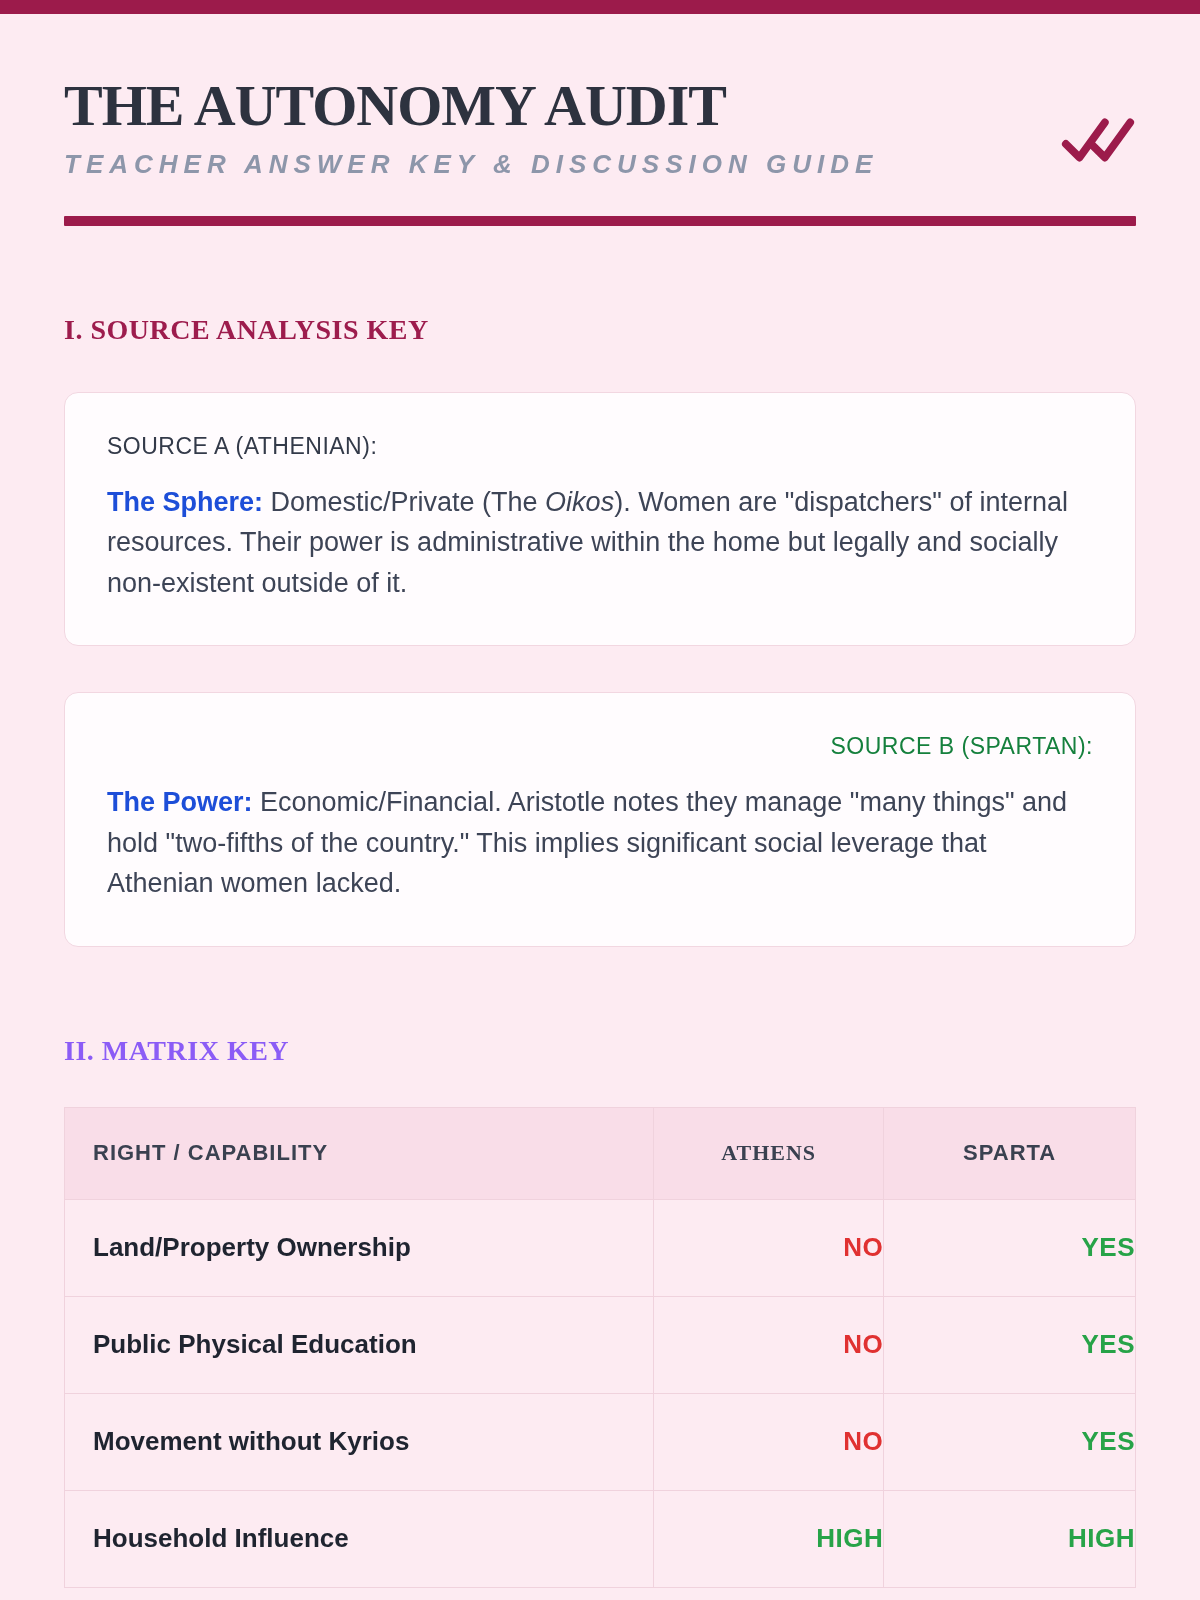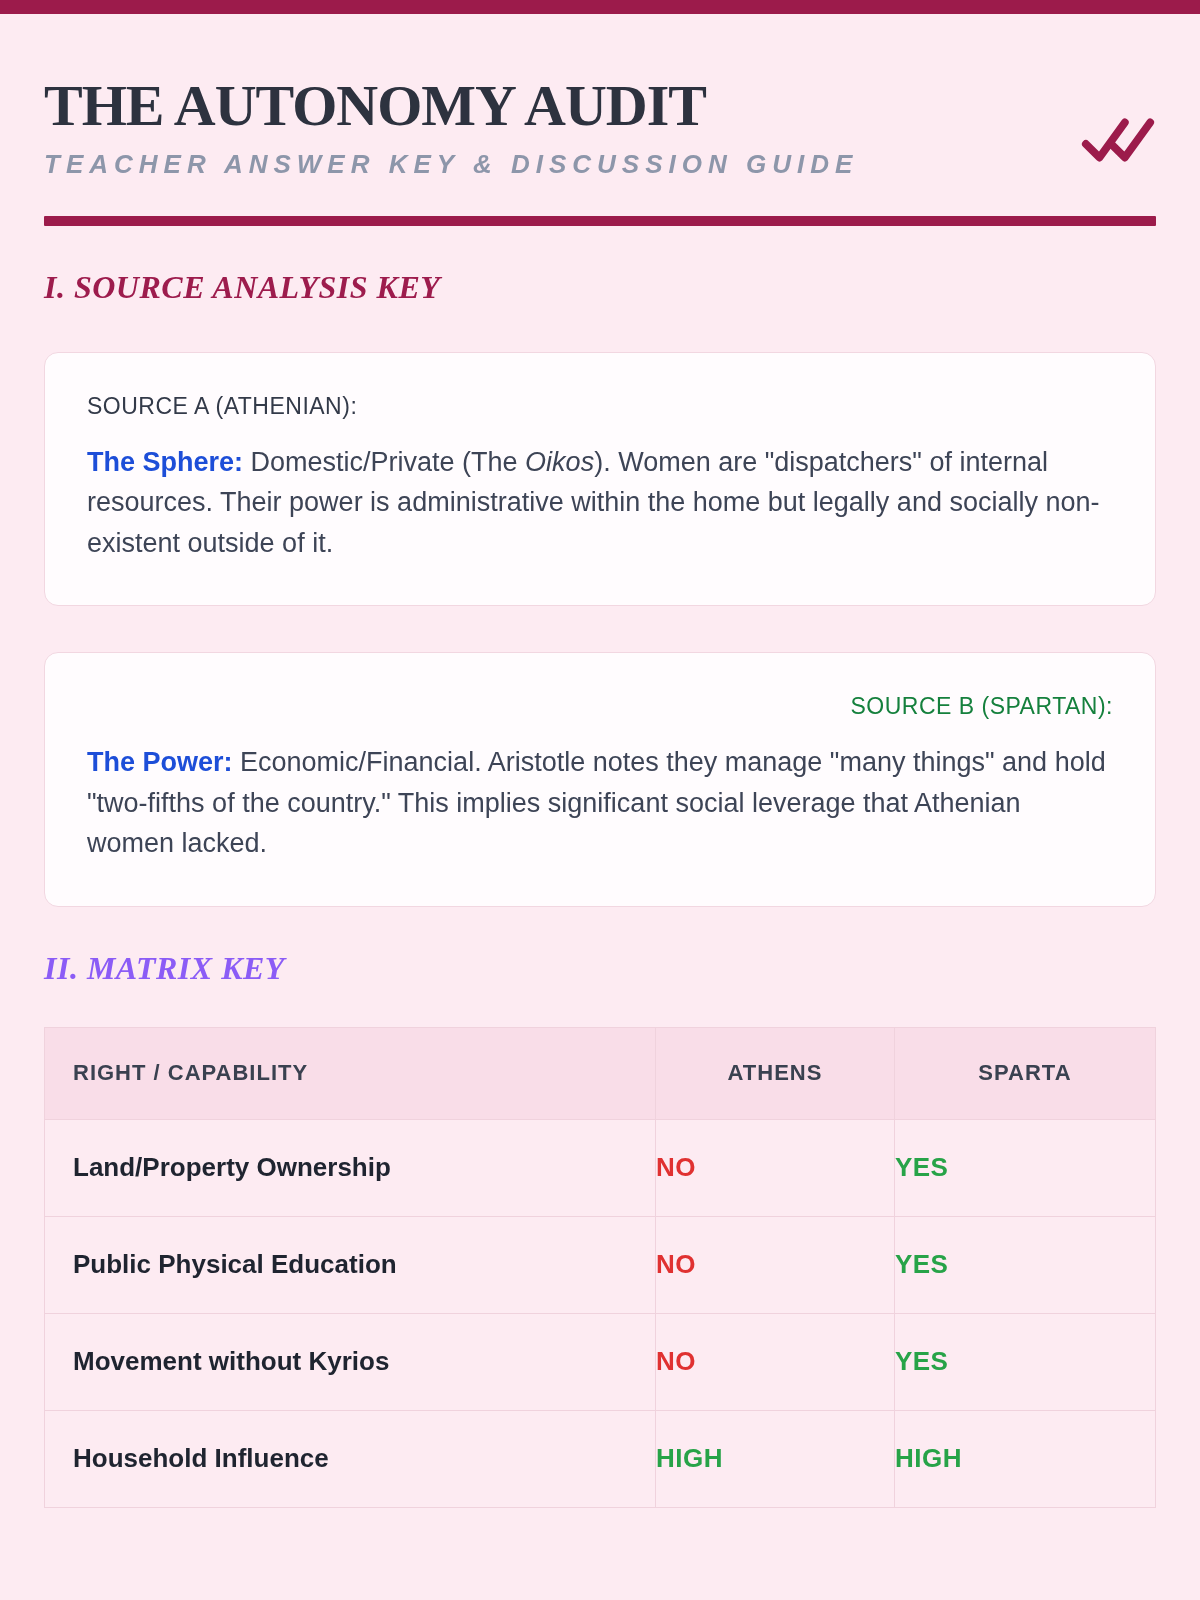--- a/index.html
+++ b/index.html
@@ -7,21 +7,21 @@
   body {
     background: #fdebf2;
     font-family: "Liberation Sans", "DejaVu Sans", sans-serif;
     overflow: hidden;
   }
   .topbar {
     height: 14px;
     background: #9c1b4b;
     width: 100%;
   }
-  .page { padding: 0 44px; }
+  .page { padding: 0 64px; }
 
   .header-row {
     display: flex;
     align-items: center;
     justify-content: space-between;
     margin-top: 62px;
   }
   h1.title {
     font-family: "Liberation Serif", "DejaVu Serif", serif;
     font-weight: 900;
@@ -43,24 +43,23 @@
   .rule {
     height: 10px;
     background: #9c1b4b;
     margin-top: 36px;
     border-radius: 1px;
   }
 
   h2.section {
     font-family: "Liberation Serif", "DejaVu Serif", serif;
     font-weight: 900;
-    font-size: 32px;
+    font-size: 28px;
     letter-spacing: 0.5px;
-    margin-top: 43px;
-    font-style: italic;
+    margin-top: 88px;
   }
   h2.maroon { color: #9d1c4d; }
   h2.dark { color: #8b5cf6; }
 
   .card {
     background: #fffcfe;
     border: 1px solid #f2d7e1;
     border-radius: 14px;
     padding: 40px 42px 42px;
     margin-top: 46px;
@@ -95,30 +94,30 @@
     font-weight: 700;
     letter-spacing: 1px;
     color: #3a4150;
     text-align: center;
   }
   table.matrix th.left, table.matrix td.label {
     text-align: left;
     padding-left: 28px;
   }
   table.matrix th:nth-child(1) { width: 55%; }
-  table.matrix th:nth-child(2) { width: 21.5%; }
+  table.matrix th:nth-child(2) { width: 21.5%; font-family: Liberation Serif, serif; }
   table.matrix th:nth-child(3) { width: 23.5%; text-align: center; }
   table.matrix td {
     height: 97px;
     background: #fdebf2;
     font-size: 26px;
     font-weight: 700;
   }
   table.matrix td.label { color: #1f2430; }
-  table.matrix td.val { text-align: left; letter-spacing: 0.5px; }
+  table.matrix td.val { text-align: right; letter-spacing: 0.5px; }
 </style>
 </head>
 <body>
 
 <div class="topbar"></div>
 
 <div class="page">
 
   <div class="header-row">
     <div>

